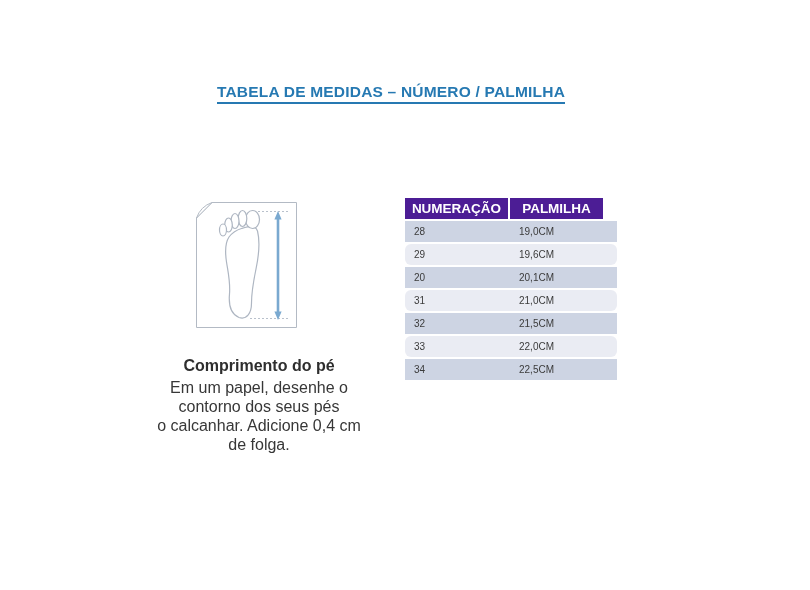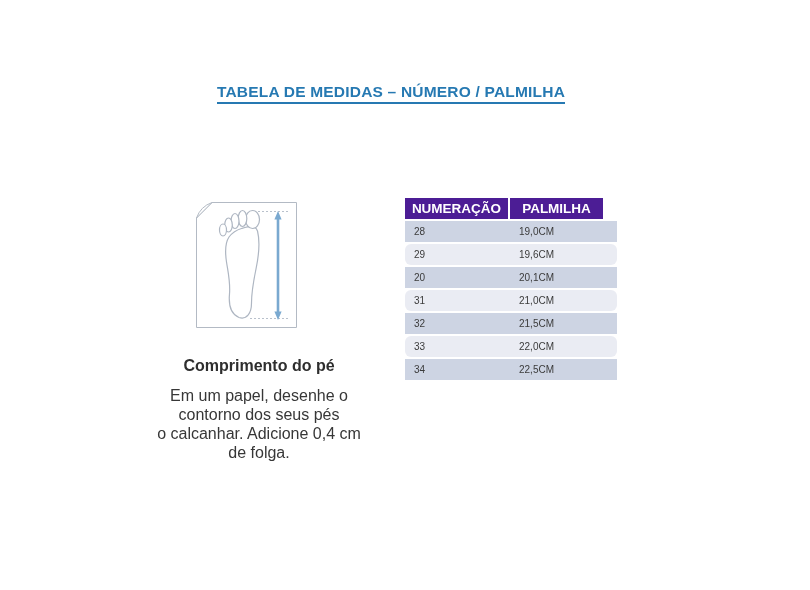--- a/index.html
+++ b/index.html
@@ -30,21 +30,21 @@
     position:absolute;left:196px;top:202px;width:101px;height:126px;
   }
   
   .caption{
     position:absolute;left:129px;top:356px;width:260px;
     text-align:center;color:#373737;
     font-size:16px;line-height:19px;
   }
   .caption-heading{
     font-weight:bold;color:#2e2e2e;
-    line-height:20px;margin-bottom:10px;
+    line-height:20px;margin-bottom:2px;
   }
   
   .size-table{
     position:absolute;left:405px;top:198px;width:212px;
   }
   .thead{
     display:flex;column-gap:2px;margin-bottom:2px;
   }
   .th{
     background:#4c1d95;color:#ffffff;

